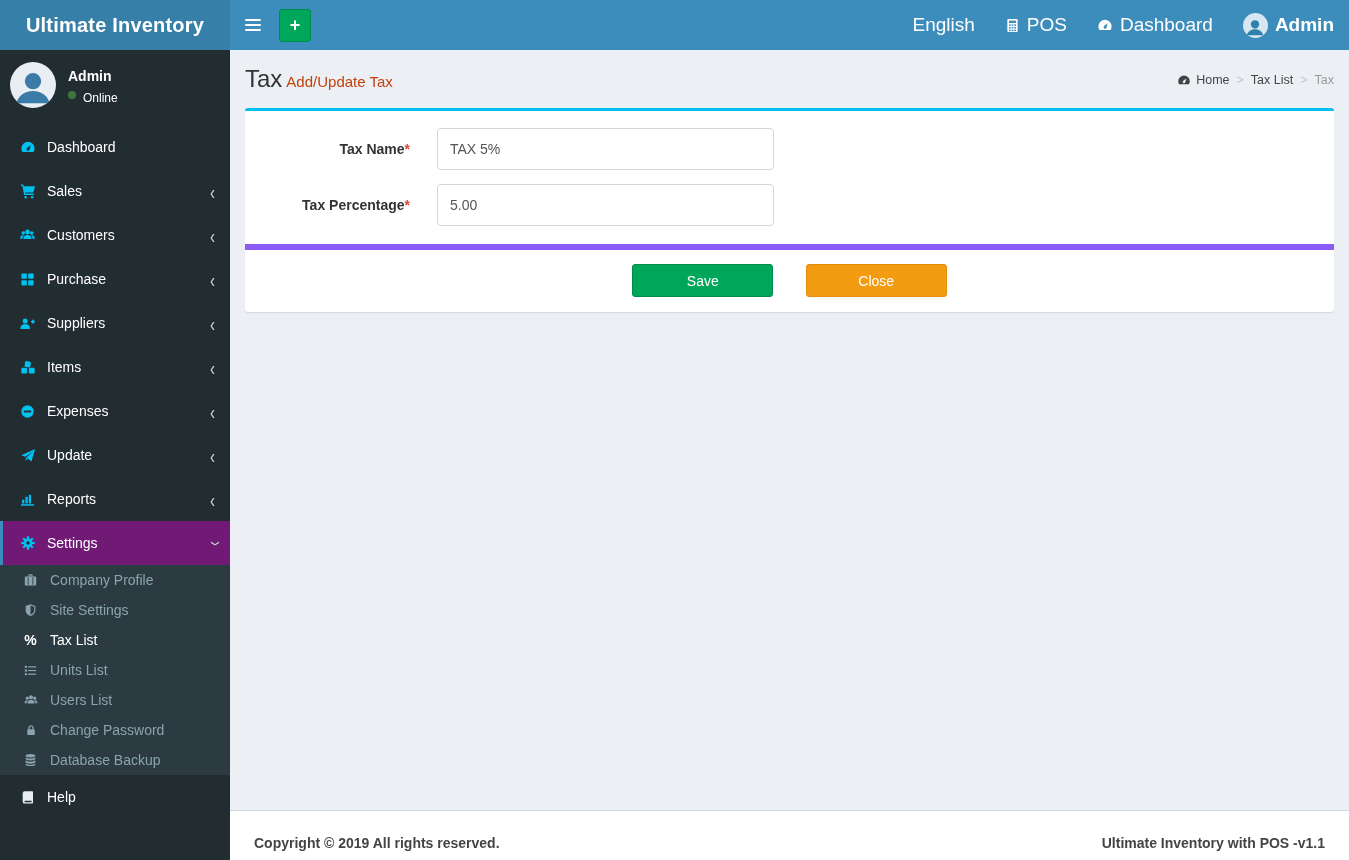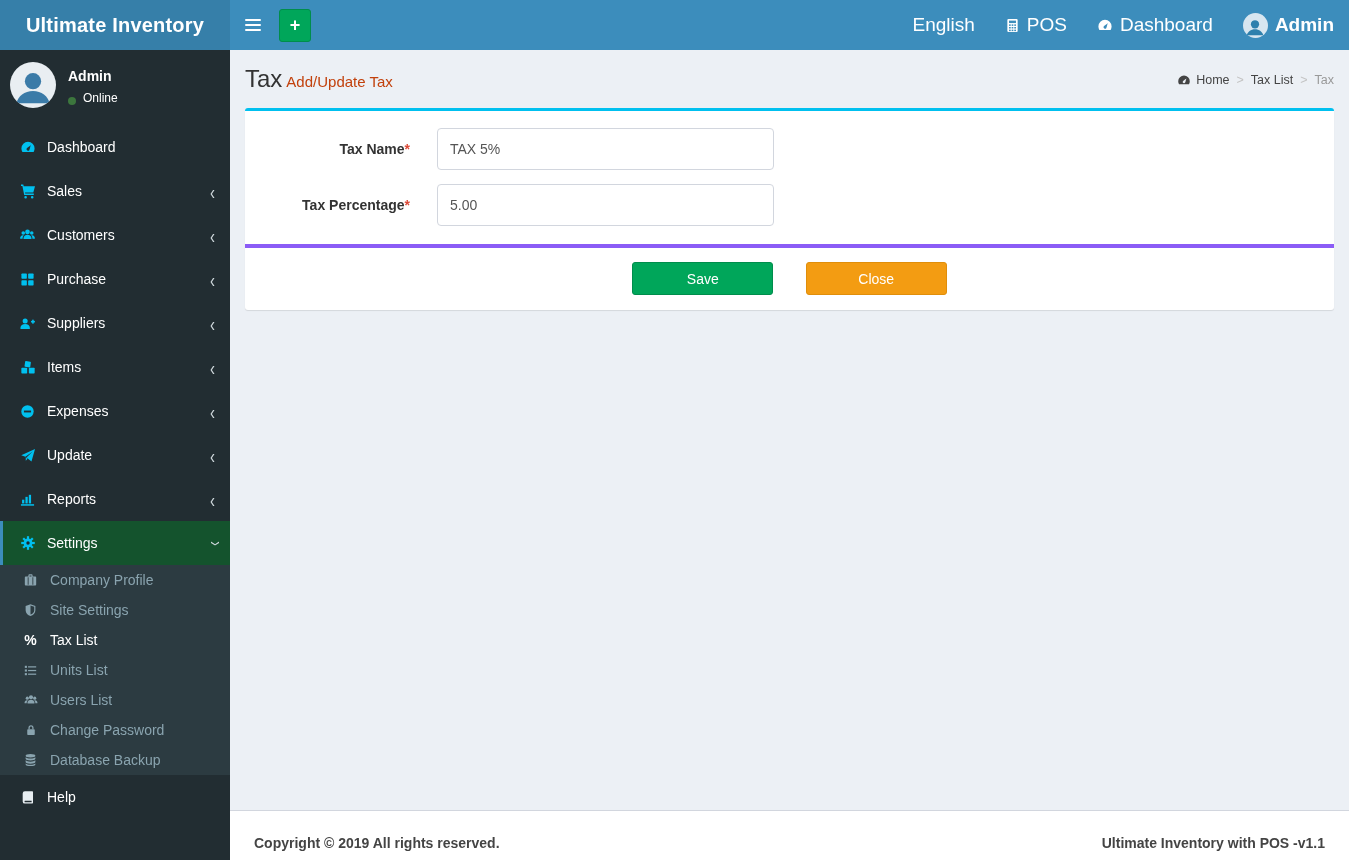--- a/index.html
+++ b/index.html
@@ -26,31 +26,31 @@
   .nav-item.admin { font-weight:bold; }
 
   
   .main-sidebar { position:fixed; top:50px; left:0; width:230px; height:810px;
     background:#222d32; z-index:20; }
   .user-panel { display:flex; gap:12px; padding:12px 10px; align-items:flex-start; }
   .user-avatar { width:46px; height:46px; border-radius:50%; background:#e9eef2; overflow:hidden;
     display:flex; align-items:flex-end; justify-content:center; flex-shrink:0; }
   .user-info { padding-top:6px; }
   .user-name { color:#fff; font-weight:bold; font-size:14px; margin-bottom:7px; }
-  .user-status { color:#fff; font-size:12px; display:flex; align-items:flex-end; gap:7px; }
+  .user-status { color:#fff; font-size:12px; display:flex; align-items:flex-start; gap:7px; }
   .status-dot { width:8px; height:8px; border-radius:50%; background:#3c763d; display:inline-block; }
 
   .sidebar-menu { list-style:none; margin-top:5px; }
   .menu-item { height:44px; display:flex; align-items:center; padding:0 15px; gap:10px;
     color:#fff; font-size:14px; cursor:pointer; border-left:3px solid transparent; }
   .menu-item .mi-icon { width:19px; display:flex; justify-content:center; color:#00c0ef; flex-shrink:0; }
   .menu-item .chev { margin-left:auto; color:#cfd8dc; font-size:15px; line-height:1;
     display:inline-block; transform:scaleY(1.4); }
   .menu-item .chev.down { transform:rotate(-90deg) scaleY(1.4); }
-  .menu-item.active { background:#14532d; border-left-color:#3c8dbc;text-align:right; }
+  .menu-item.active { background:#701a75; border-left-color:#3c8dbc;text-align:right; }
   .submenu { list-style:none; background:#2c3b41; }
   .submenu-item { height:30px; display:flex; align-items:center; gap:11px; padding:0 5px 0 22px;
     color:#8aa4af; font-size:14px; cursor:pointer; }
   .submenu-item .mi-icon { width:17px; display:flex; justify-content:center; color:#8aa4af; flex-shrink:0; }
   .submenu-item.active { color:#fff; }
   .submenu-item.active .mi-icon { color:#fff; }
   .pct { font-weight:bold; font-size:14px; font-family:"Liberation Sans",sans-serif; }
 
   
   .content-wrapper { margin-left:230px; padding-top:50px; height:810px; background:#ecf0f5; }
@@ -64,21 +64,21 @@
 
   .panel { margin:0 15px; background:#fff; border-top:3px solid #00c0ef; border-radius:3px;
     box-shadow:0 1px 1px rgba(0,0,0,0.1); }
   .panel-body { padding:17px 15px 4px 15px; }
   .form-row { display:flex; align-items:center; margin-bottom:14px; }
   .form-label { width:150px; margin-right:27px; text-align:right; font-weight:bold;
     color:#333; font-size:14px; }
   .req { color:#dd4b39; }
   .form-input { width:337px; height:42px; border:1px solid #d2d6de; border-radius:4px;
     padding:5px 12px; font-size:14px; color:#555; font-family:"Liberation Sans",sans-serif; outline:none; }
-  .panel-footer { border-top:4px solid #8b5cf6; padding:14px 0 15px 0; text-align:center; }
+  .panel-footer { border-top:6px solid #8b5cf6; padding:14px 0 15px 0; text-align:center; }
   .btn { display:inline-block; min-width:141px; height:33px; border-radius:3px; color:#fff;
     font-size:14px; cursor:pointer; font-family:"Liberation Sans",sans-serif; }
   .btn-save { background:#00a65a; border:1px solid #008d4c; margin-right:28px; }
   .btn-close { background:#f39c12; border:1px solid #e08e0b; }
 
   
   .main-footer { position:fixed; bottom:0; left:230px; right:0; height:50px; background:#fff;
     border-top:1px solid #d2d6de; padding:24px; display:flex; font-size:14px; color:#444; font-weight:bold; }
   .footer-right { margin-left:auto; color:#444; }
 

